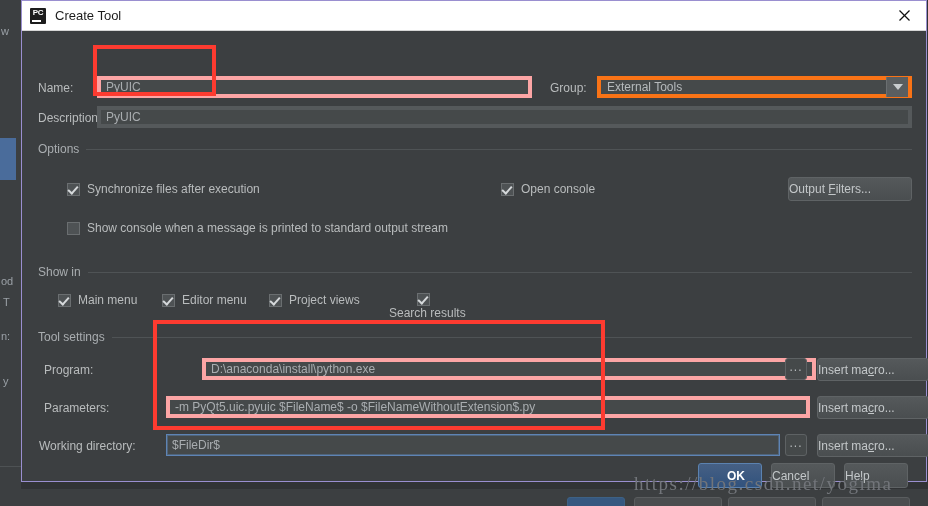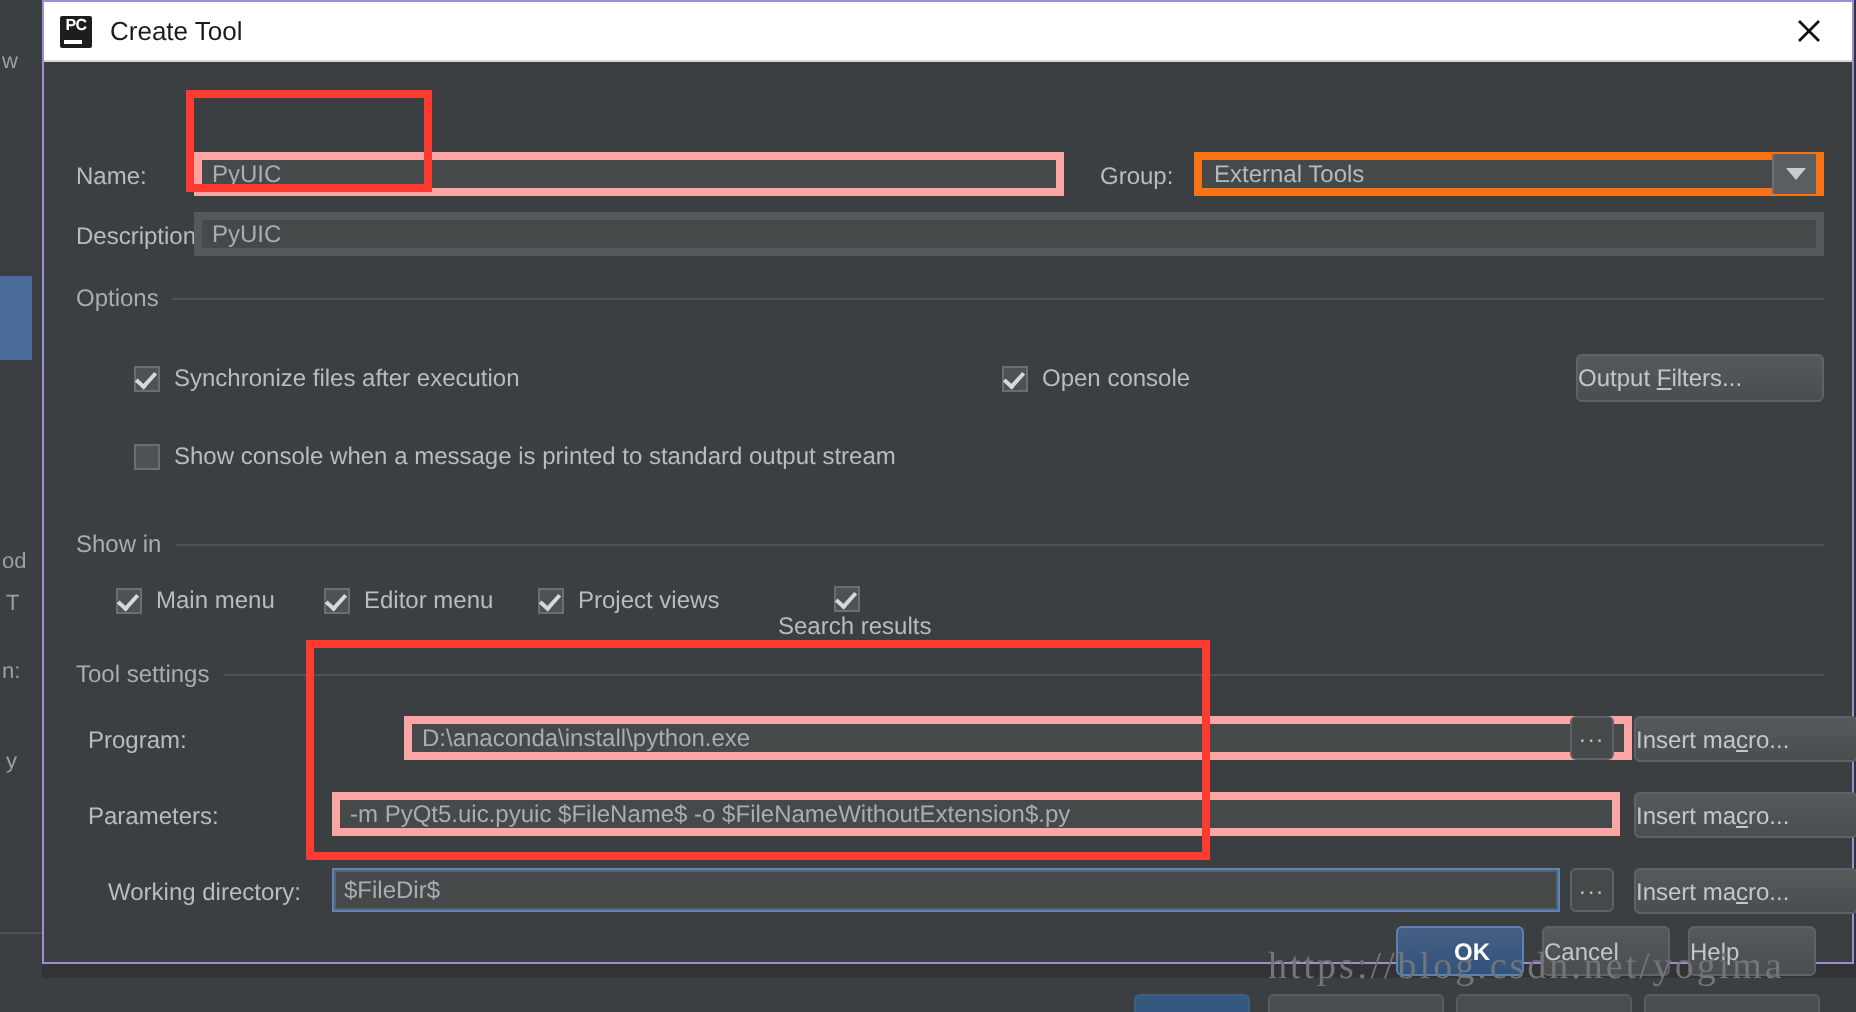--- a/index.html
+++ b/index.html
@@ -448,21 +448,21 @@
       <span>Insert ma<span class="u">c</span>ro...</span>
     </div>
 
     <div class="lbl" style="left:22px; top:370px;">Parameters:</div>
     <div class="textfield" style="left:144px; top:365px; width:644px;">-m PyQt5.uic.pyuic  $FileName$ -o $FileNameWithoutExtension$.py</div>
     <div class="ellipsis-btn noborder" style="left:763px; top:365px; opacity:0;"></div>
     <div class="btn" style="left:795px; top:365px; width:112px; height:23px;">
       <span>Insert ma<span class="u">c</span>ro...</span>
     </div>
 
-    <div class="lbl" style="left:32px; top:408px;">Working directory:</div>
+    <div class="lbl" style="left:17px; top:408px;">Working directory:</div>
     <div class="textfield focused" style="left:144px; top:403px; width:614px;">$FileDir$</div>
     <div class="ellipsis-btn" style="left:763px; top:403px;">...</div>
     <div class="btn" style="left:795px; top:403px; width:112px; height:23px;">
       <span>Insert ma<span class="u">c</span>ro...</span>
     </div>
 
     <div class="btn primary" style="left:676px; top:432px; width:64px; height:25px;">
       <span>OK</span>
     </div>
     <div class="btn" style="left:749px; top:432px; width:64px; height:25px;">

